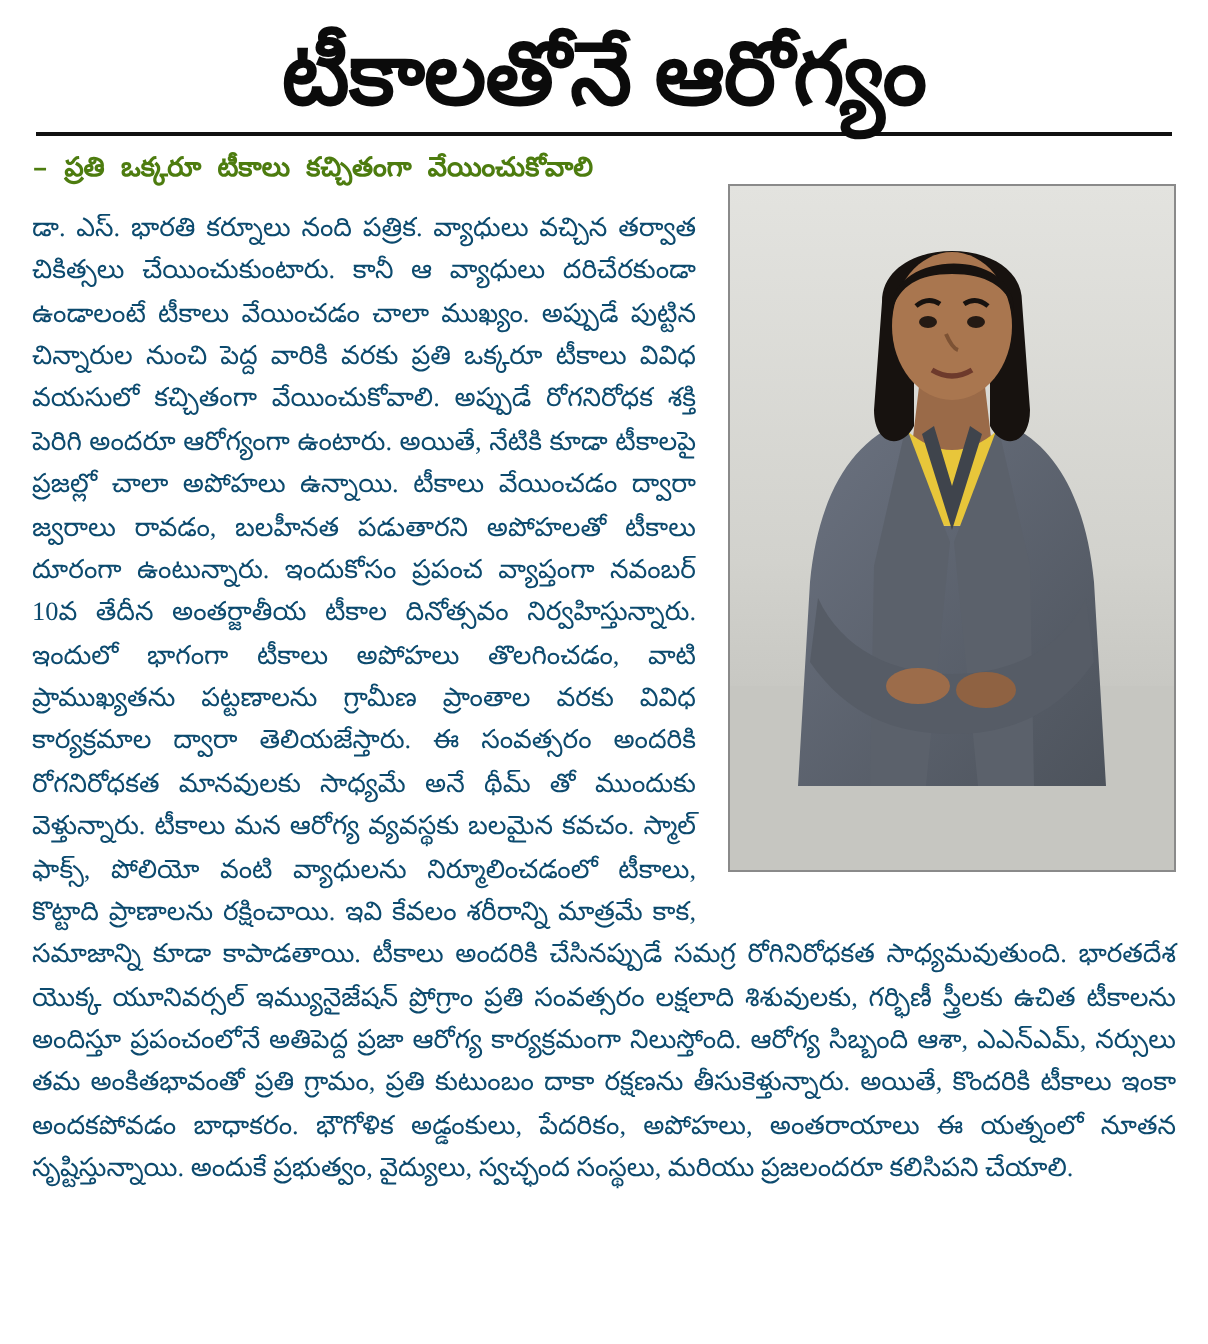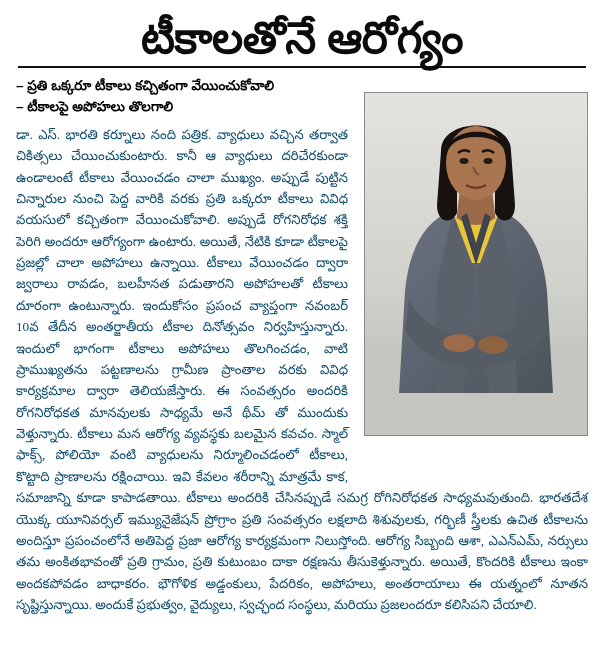--- a/index.html
+++ b/index.html
@@ -31,25 +31,25 @@
     text-align: center;
     margin: 6px 0 2px 0;
     white-space: nowrap;
   }
   .rule {
     height: 2px;
     background: #111111;
     margin: 6px 2px 8px 2px;
   }
   .bullets {
-    font-family: Liberation Sans, sans-serif;
+    font-family: Liberation Mono, monospace;
     font-weight: bold;
     font-size: 13.5px;
     line-height: 1.55;
-    color: #000000;
+    color: #4d7c0f;
     width: 330px;
     margin-bottom: 6px;
   }
   .bullet {
     white-space: nowrap;
   }
   .photo {
     position: absolute;
     right: 16px;
     top: 92px;
@@ -134,21 +134,20 @@
       <ellipse cx="123" cy="68" rx="4.5" ry="3" fill="#241a14"></ellipse>
       <path d="M93 60 q6 -5 12 -1" stroke="#17120f" stroke-width="2.4" fill="none"></path>
       <path d="M117 59 q6 -4 12 1" stroke="#17120f" stroke-width="2.4" fill="none"></path>
       <path d="M108 74 q3 7 6 8" stroke="#7d5234" stroke-width="2" fill="none"></path>
       <path d="M101 92 q10 6 20 0" stroke="#6d3a2c" stroke-width="2.6" fill="none"></path>
     </svg>
   </div>
 
   <div class="bullets">
     <div class="bullet">– ప్రతి ఒక్కరూ టీకాలు కచ్చితంగా వేయించుకోవాలి</div>
-    <div class="bullet">– టీకాలపై అపోహలు తొలగాలి</div>
   </div>
 
   <div class="col-wrap">
     <div class="photo-spacer"></div>
     <div class="body-text">
       <p>డా. ఎస్. భారతి కర్నూలు నంది పత్రిక. వ్యాధులు వచ్చిన తర్వాత చికిత్సలు చేయించుకుంటారు. కానీ ఆ వ్యాధులు దరిచేరకుండా ఉండాలంటే టీకాలు వేయించడం చాలా ముఖ్యం. అప్పుడే పుట్టిన చిన్నారుల నుంచి పెద్ద వారికి వరకు ప్రతి ఒక్కరూ టీకాలు వివిధ వయసులో కచ్చితంగా వేయించుకోవాలి. అప్పుడే రోగనిరోధక శక్తి పెరిగి అందరూ ఆరోగ్యంగా ఉంటారు. అయితే, నేటికి కూడా టీకాలపై ప్రజల్లో చాలా అపోహలు ఉన్నాయి. టీకాలు వేయించడం ద్వారా జ్వరాలు రావడం, బలహీనత పడుతారని అపోహలతో టీకాలు దూరంగా ఉంటున్నారు. ఇందుకోసం ప్రపంచ వ్యాప్తంగా నవంబర్ 10వ తేదీన అంతర్జాతీయ టీకాల దినోత్సవం నిర్వహిస్తున్నారు. ఇందులో భాగంగా టీకాలు అపోహలు తొలగించడం, వాటి ప్రాముఖ్యతను పట్టణాలను గ్రామీణ ప్రాంతాల వరకు వివిధ కార్యక్రమాల ద్వారా తెలియజేస్తారు. ఈ సంవత్సరం అందరికి రోగనిరోధకత మానవులకు సాధ్యమే అనే థీమ్ తో ముందుకు వెళ్తున్నారు. టీకాలు మన ఆరోగ్య వ్యవస్థకు బలమైన కవచం. స్మాల్ ఫాక్స్, పోలియో వంటి వ్యాధులను నిర్మూలించడంలో టీకాలు, కొట్టాది ప్రాణాలను రక్షించాయి. ఇవి కేవలం శరీరాన్ని మాత్రమే కాక, సమాజాన్ని కూడా కాపాడతాయి. టీకాలు అందరికి చేసినప్పుడే సమగ్ర రోగినిరోధకత సాధ్యమవుతుంది. భారతదేశ యొక్క యూనివర్సల్ ఇమ్యునైజేషన్ ప్రోగ్రాం ప్రతి సంవత్సరం లక్షలాది శిశువులకు, గర్భిణీ స్త్రీలకు ఉచిత టీకాలను అందిస్తూ ప్రపంచంలోనే అతిపెద్ద ప్రజా ఆరోగ్య కార్యక్రమంగా నిలుస్తోంది. ఆరోగ్య సిబ్బంది ఆశా, ఎఎన్ఎమ్, నర్సులు తమ అంకితభావంతో ప్రతి గ్రామం, ప్రతి కుటుంబం దాకా రక్షణను తీసుకెళ్తున్నారు. అయితే, కొందరికి టీకాలు ఇంకా అందకపోవడం బాధాకరం. భౌగోళిక అడ్డంకులు, పేదరికం, అపోహలు, అంతరాయాలు ఈ యత్నంలో నూతన సృష్టిస్తున్నాయి. అందుకే ప్రభుత్వం, వైద్యులు, స్వచ్ఛంద సంస్థలు, మరియు ప్రజలందరూ కలిసిపని చేయాలి.</p>
     </div>
   </div>
 
 </div>

